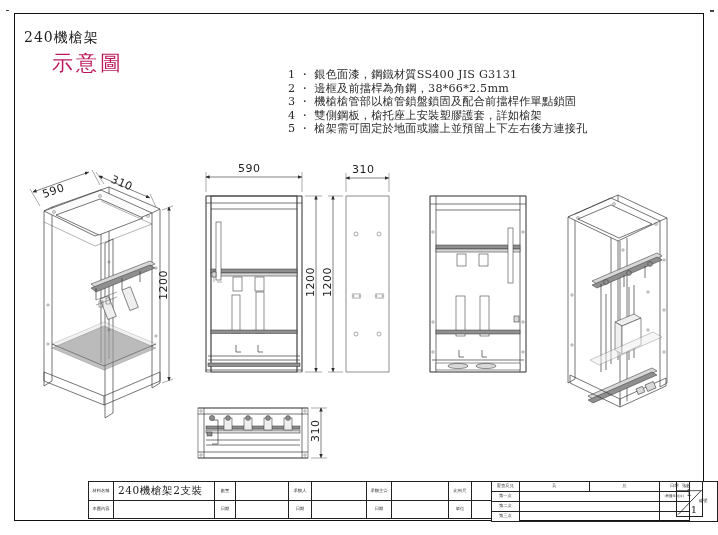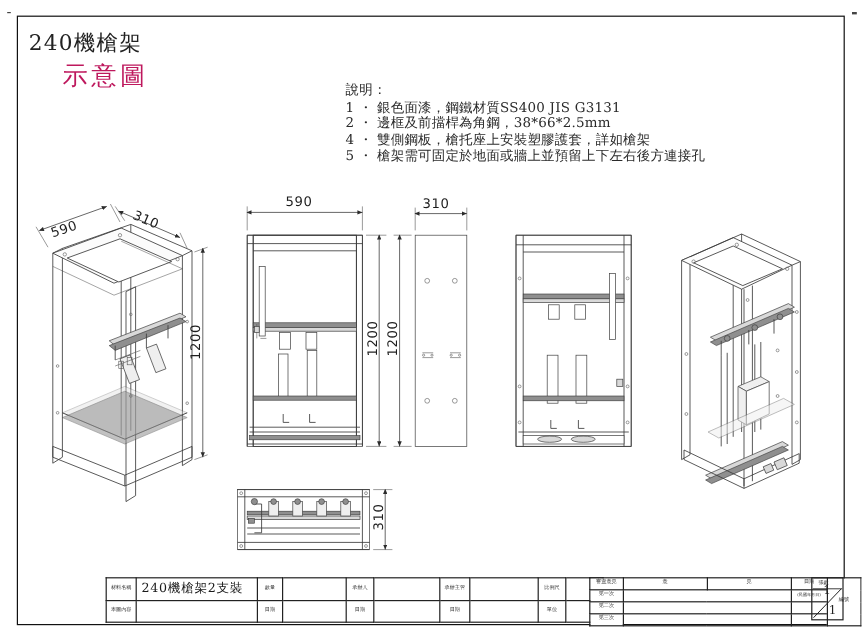--- a/index.html
+++ b/index.html
@@ -31,21 +31,21 @@
     box-sizing: border-box;
   }
   
   .title-block-top {
     position: absolute;
     left: 24px;
     top: 24px;
     width: 260px;
   }
   .title-line1 {
-    font-size: 18px;
+    font-size: 14px;
     letter-spacing: 1px;
     line-height: 26px;
     color: #222;
   }
   .title-line2 {
     font-size: 21px;
     letter-spacing: 3px;
     line-height: 26px;
     margin-left: 28px;
     color: #be185d;
@@ -147,30 +147,34 @@
 
   <div class="corner-tick" style="left:6px;top:10px;width:3px;height:1px;"></div>
   <div class="corner-tick" style="left:710px;top:10px;width:4px;height:2px;"></div>
 
   <div class="title-block-top">
     <div class="title-line1">240機槍架</div>
     <div class="title-line2">示意圖</div>
   </div>
 
   <div class="notes">
-    <div class="note-head">說明：</div>
     <div class="note-row">
       <span class="num">1</span>
       <span>・</span>
       <span>銀色面漆，鋼鐵材質SS400  JIS G3131</span>
     </div>
     <div class="note-row">
       <span class="num">2</span>
       <span>・</span>
       <span>邊框及前擋桿為角鋼，38*66*2.5mm</span>
+    </div>
+    <div class="note-row">
+      <span class="num">3</span>
+      <span>・</span>
+      <span>機槍槍管部以槍管鎖盤鎖固及配合前擋桿作單點鎖固</span>
     </div>
     <div class="note-row">
       <span class="num">4</span>
       <span>・</span>
       <span>雙側鋼板，槍托座上安裝塑膠護套，詳如槍架</span>
     </div>
     <div class="note-row">
       <span class="num">5</span>
       <span>・</span>
       <span>槍架需可固定於地面或牆上並預留上下左右後方連接孔</span>

